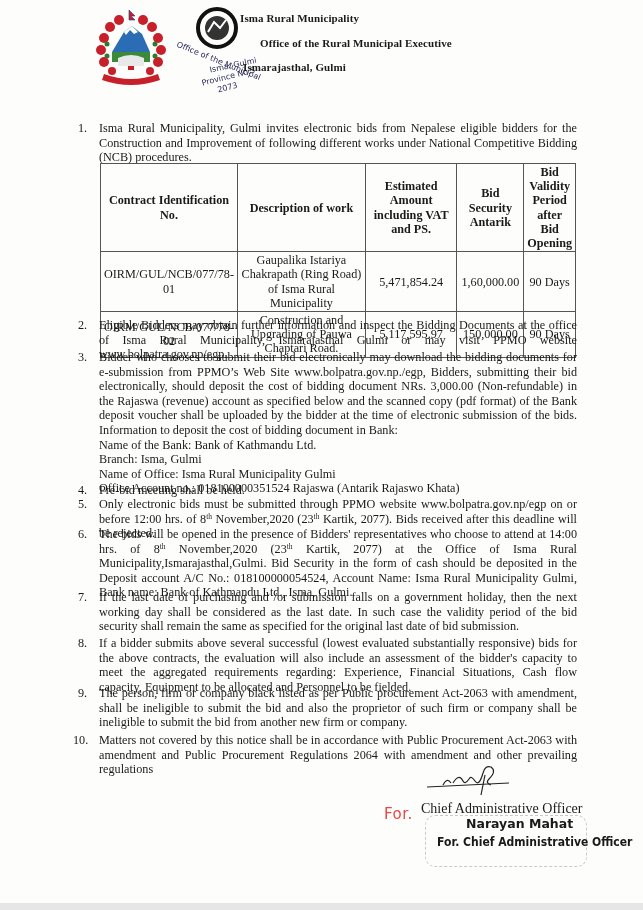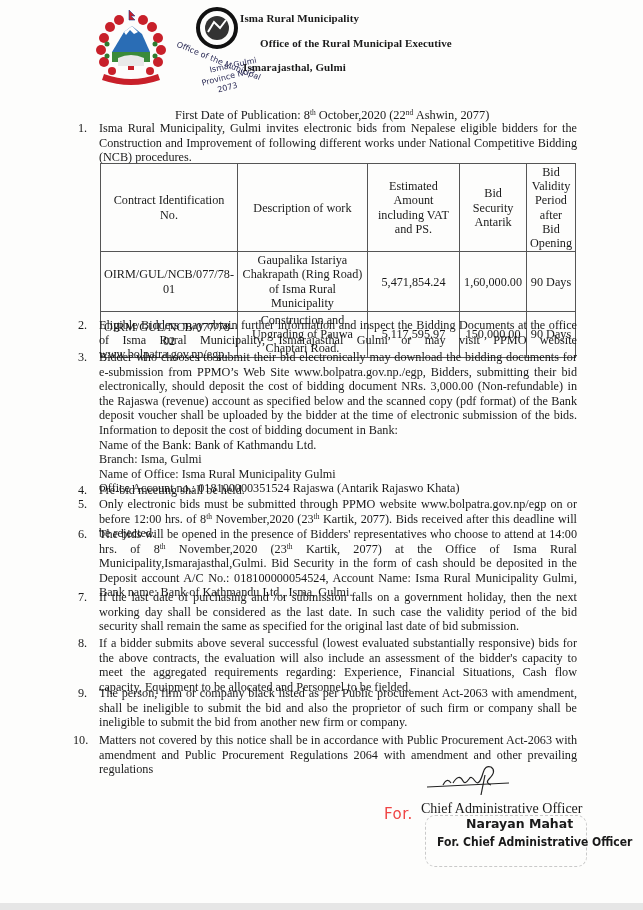--- a/index.html
+++ b/index.html
@@ -20,21 +20,21 @@
 
   
   .item { position:absolute; left:99px; width:478px; font-size:12.2px; line-height:14.6px; text-align:justify; }
   .num { position:absolute; left:-21px; top:0; width:18px; text-align:left; }
   .num.two { left:-26px; }
   .sub { display:block; }
 
   
   table.bids { position:absolute; left:100px; top:163px; width:476px; border-collapse:collapse; font-size:12.2px; line-height:14.2px; }
   table.bids td, table.bids th { border:1px solid #555; text-align:center; vertical-align:middle; font-weight:normal; padding:1px 3px; }
-  table.bids th { height:54px; }
+  table.bids th { height:54px;font-weight:bold; }
   .r1 td { height:49px; }
   .r2 td { height:35px; }
 
   
   .sig-scribble { position:absolute; left:423px; top:761px; width:100px; height:38px; }
   .for-hand { position:absolute; left:384px; top:805px; font-family:"DejaVu Sans", sans-serif; font-size:15px; letter-spacing:0.5px; color:#ef4444; }
   .cao { position:absolute; left:421px; top:801px; font-size:14px; white-space:nowrap; }
   .stamp-box { position:absolute; left:425px; top:815px; width:160px; height:50px; border:1px dashed #c9c9c9; border-radius:10px; }
   .name { position:absolute; left:466px; top:816px; font-family:"DejaVu Sans", sans-serif; font-weight:bold; font-size:12.5px; white-space:nowrap; }
   .name2 { position:absolute; left:437px; top:835px; font-family:"DejaVu Sans", sans-serif; font-weight:bold; font-size:11.4px; white-space:nowrap; transform:scaleX(0.95); transform-origin:left; }
@@ -85,21 +85,20 @@
       <text x="30" y="80" transform="rotate(-14 45 80)">Province No.5</text>
       <text x="46" y="89" transform="rotate(-14 52 89)">2073</text>
     </g>
   </svg>
 
   <div class="hdr-line hdr1">Isma Rural Municipality</div>
   <div class="hdr-line hdr2">Office of the Rural Municipal Executive</div>
   <div class="hdr-line hdr3">Ismarajasthal, Gulmi</div>
 
 
-  <div class="pubdate"><span>First Date of Publication: 8</span><sup>th</sup><span> October,2020 (22</span><sup>nd</sup><span> Ashwin, 2077)</span></div>
 
   <div class="item" style="top:121px;">
     <span class="num">1.</span>
     <span>Isma Rural Municipality, Gulmi invites electronic bids from Nepalese eligible bidders for the Construction and Improvement of following different works under National Competitive Bidding (NCB) procedures.</span>
   </div>
 
   <table class="bids">
     <tbody>
         <tr>
       <th style="width:80px">Contract Identification No.</th>

